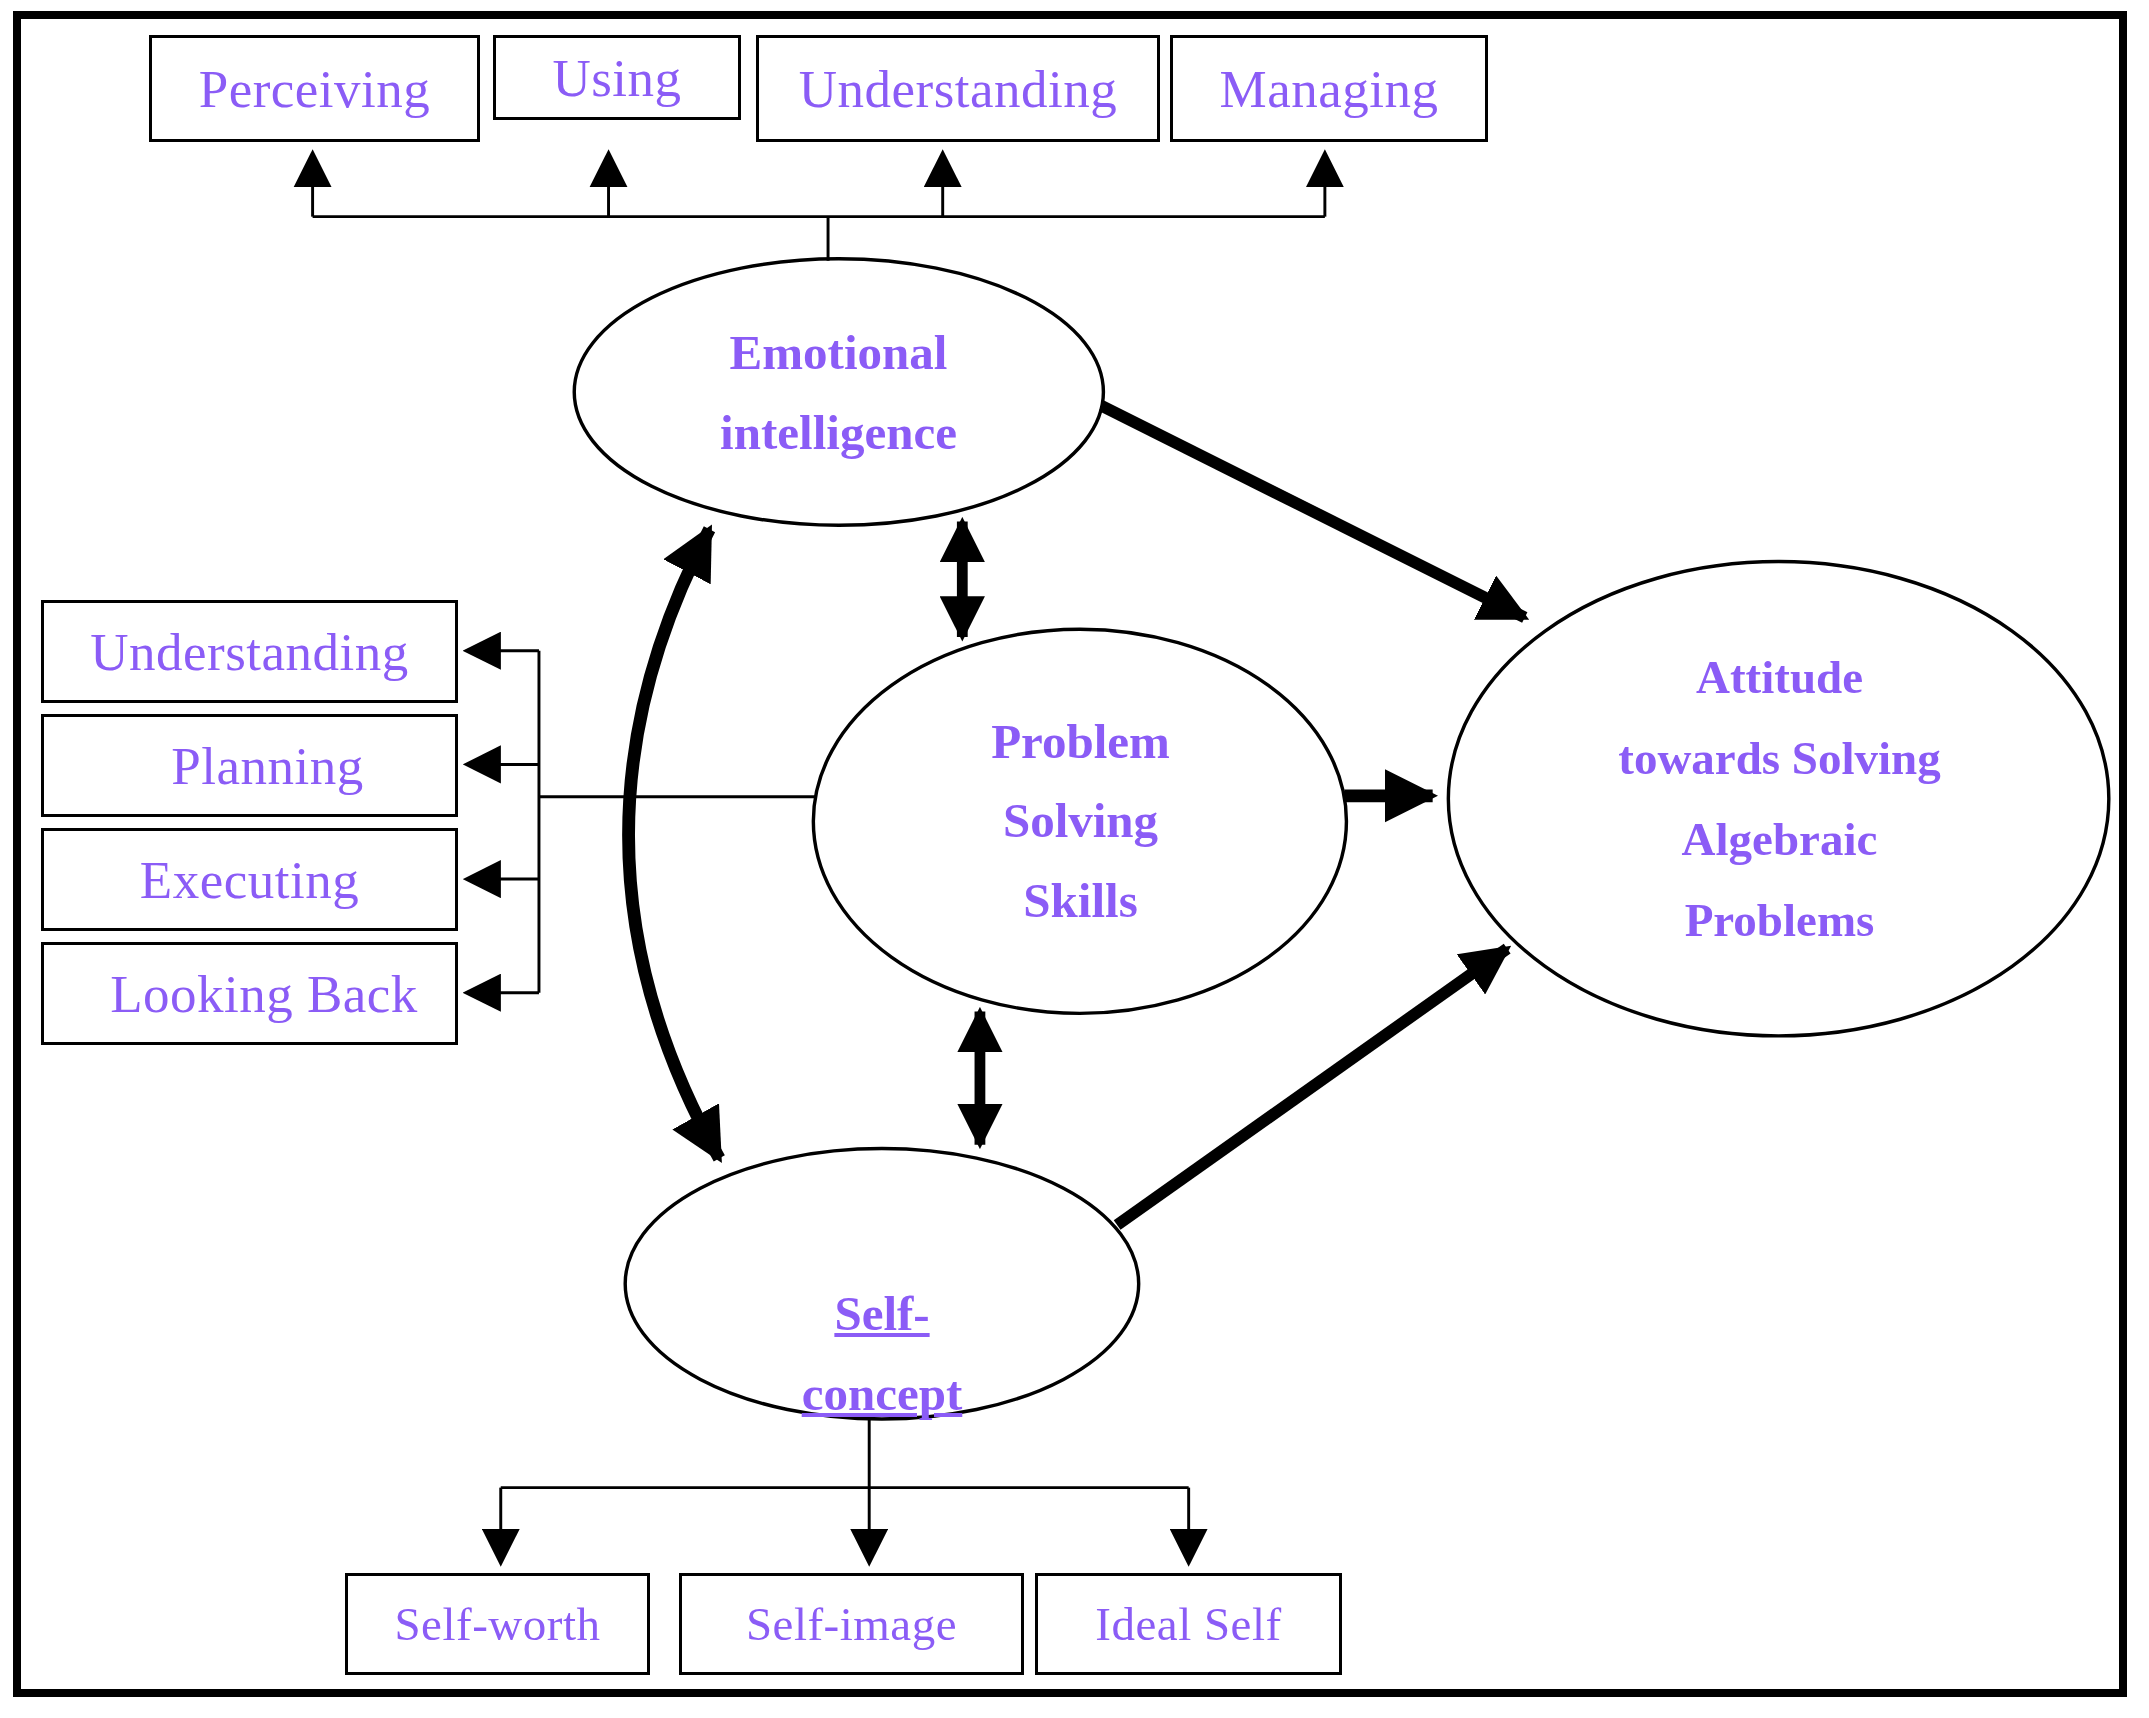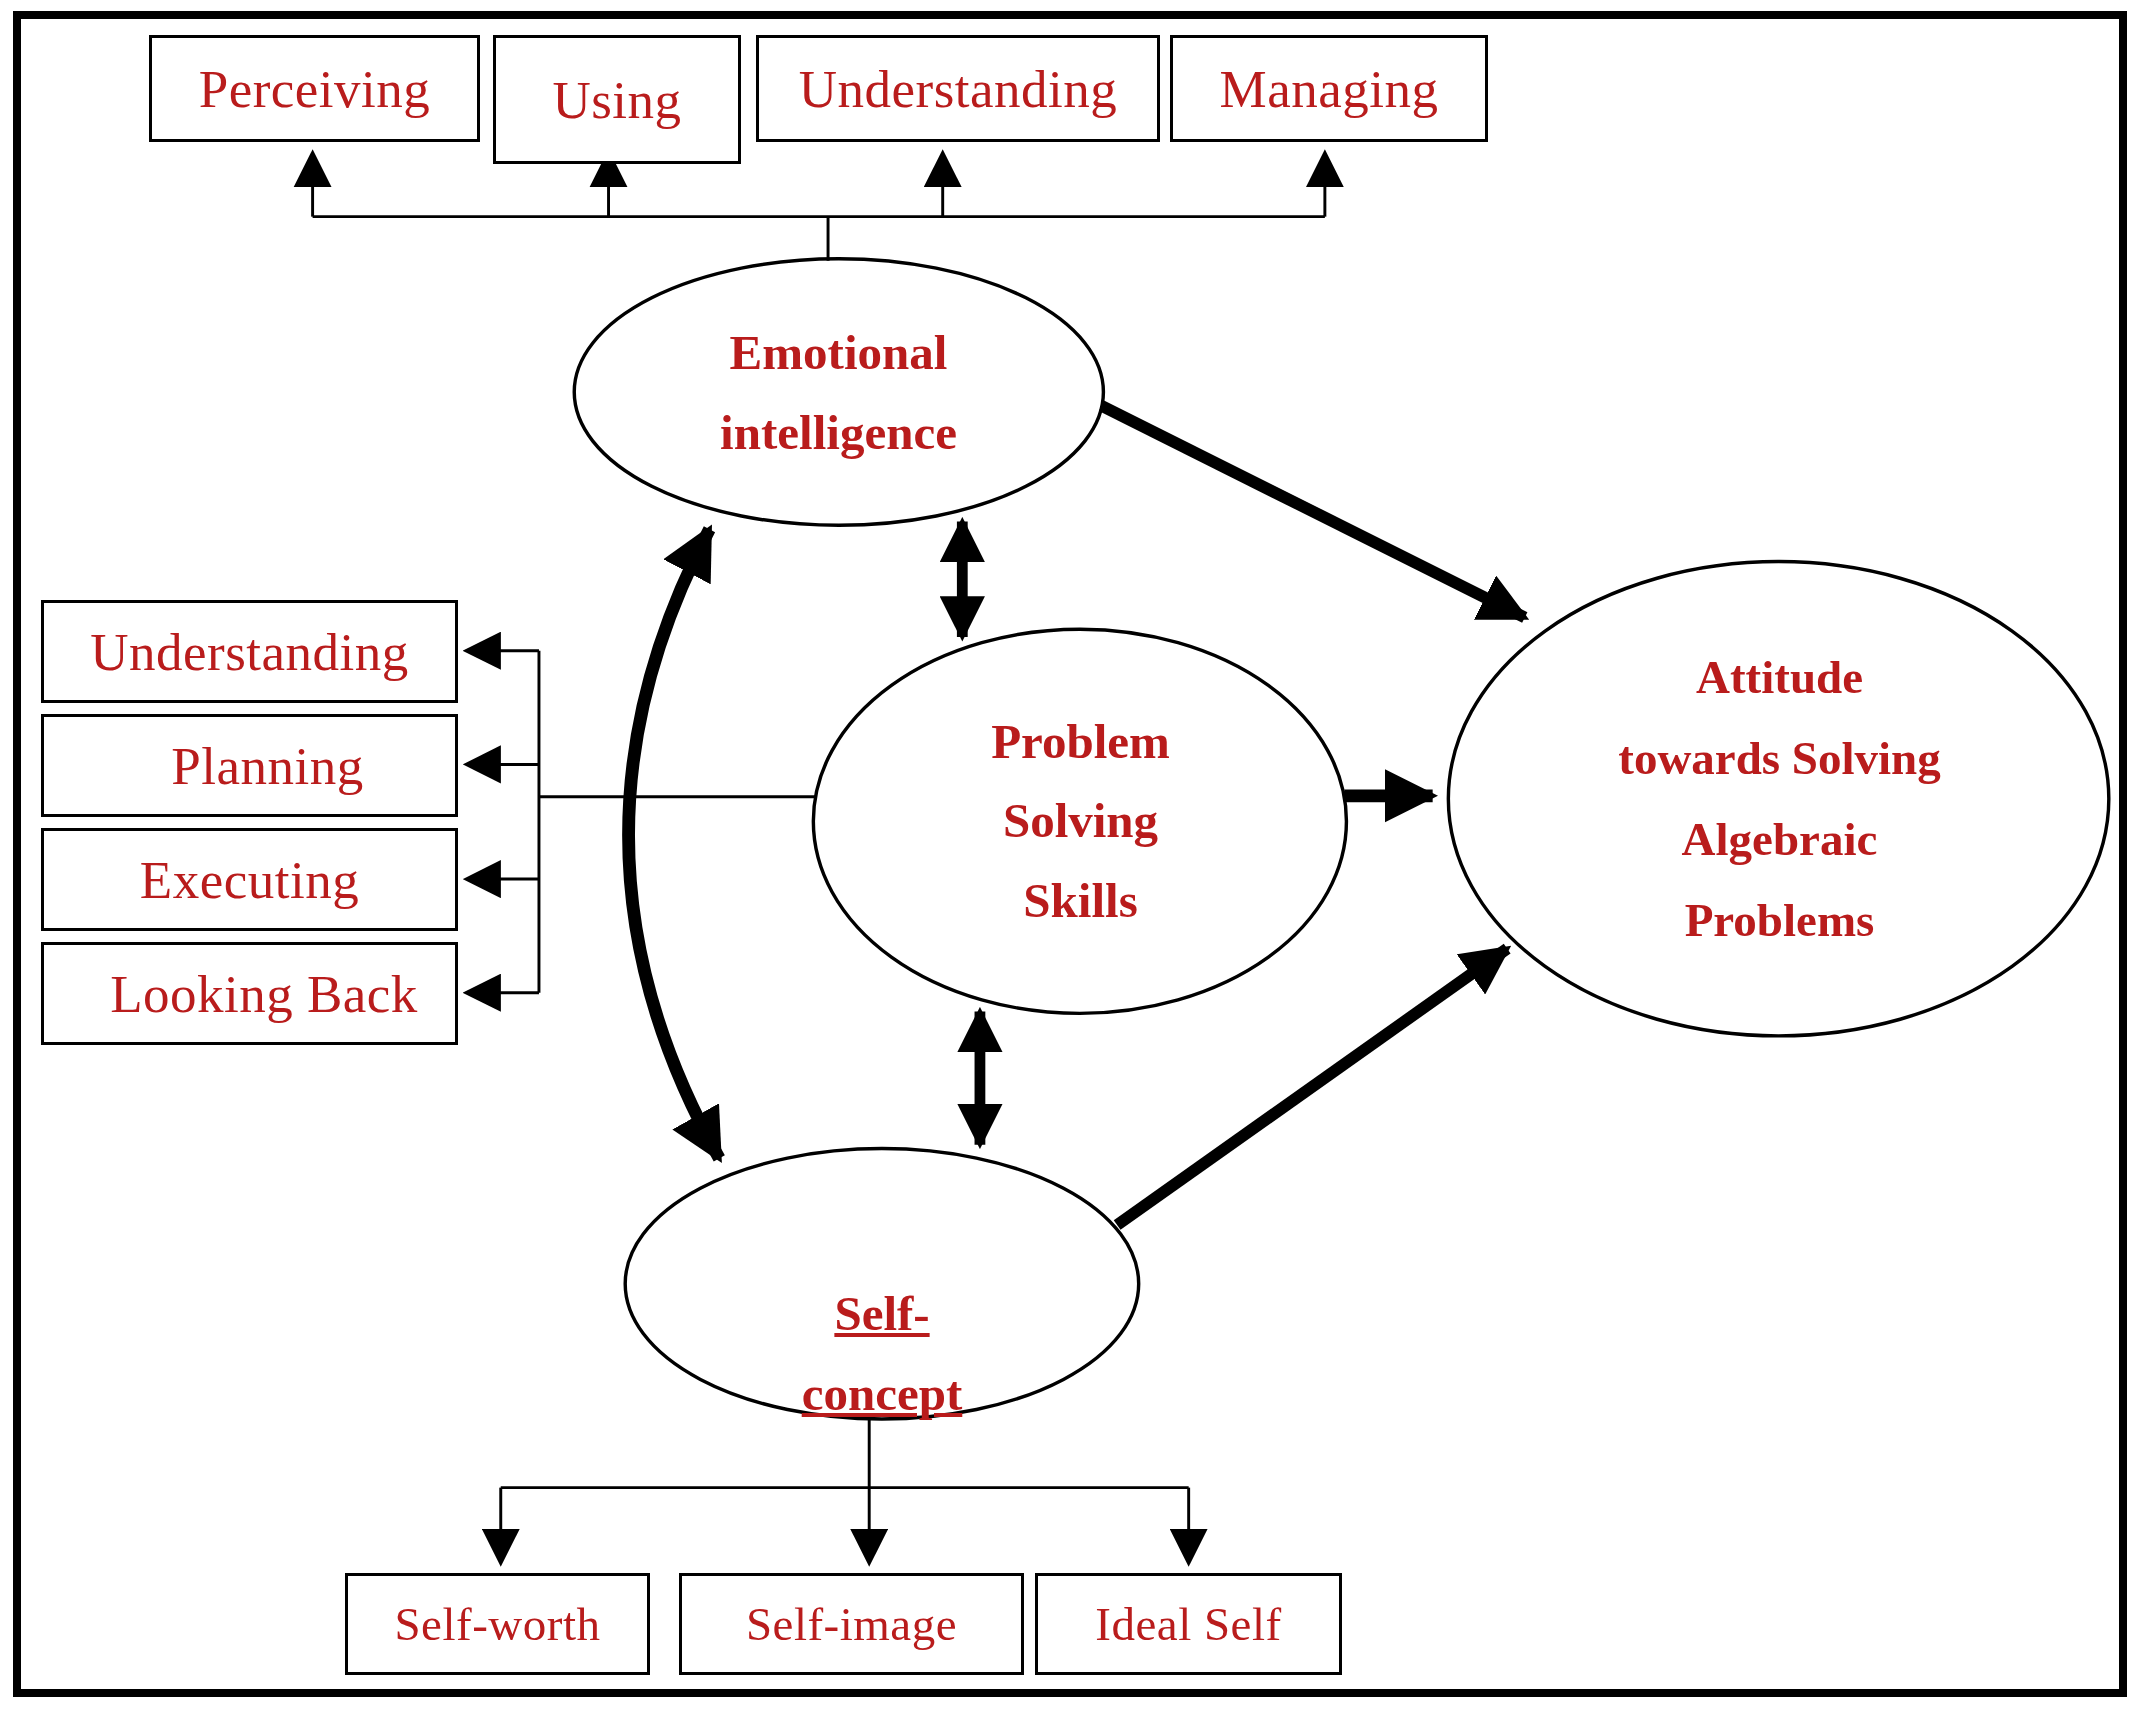--- a/index.html
+++ b/index.html
@@ -2,21 +2,21 @@
 <html><head>
 <meta charset="utf-8">
 <style>
   html, body { margin: 0; padding: 0; background: #ffffff; }
   .stage {
     position: relative;
     width: 2149px;
     height: 1718px;
     background: #ffffff;
     font-family: "Liberation Serif", serif;
-    color: #b91c1c;
+    color: #8b5cf6;
     overflow: hidden;
   }
   .frame {
     position: absolute;
     left: 12.7px; top: 10.8px;
     width: 2114px; height: 1686px;
     border: 8.8px solid #000;
     box-sizing: border-box;
   }
   svg.wires { position: absolute; left: 0; top: 0; width: 2149px; height: 1718px; }
@@ -93,21 +93,21 @@
     <path d="M1372 812 L1462 812" stroke="#000" stroke-width="13" fill="none" marker-end="url(#ah-big)"></path>
     <path d="M1140 1250 L1538 968" stroke="#000" stroke-width="12" fill="none" marker-end="url(#ah-big)"></path>
     <path d="M982 532 V650" stroke="#000" stroke-width="11" fill="none" marker-start="url(#ah-big)" marker-end="url(#ah-big)"></path>
     <path d="M1000 1032 V1168" stroke="#000" stroke-width="11" fill="none" marker-start="url(#ah-big)" marker-end="url(#ah-big)"></path>
     <path d="M724 540 Q554 862 734 1182" stroke="#000" stroke-width="13" fill="none" marker-start="url(#ah-big)" marker-end="url(#ah-big)"></path>
   </svg>
 
   <div class="node-box" style="left:149px; top:35px; width:331px; height:107px;">
     <span>Perceiving</span>
   </div>
-  <div class="node-box" style="left:493px; top:35px; width:248px; height:129px;text-align:right;">
+  <div class="node-box" style="left:493px; top:35px; width:248px; height:85px;text-align:right;">
     <span>Using</span>
   </div>
   <div class="node-box" style="left:756px; top:35px; width:404px; height:107px;">
     <span>Understanding</span>
   </div>
   <div class="node-box" style="left:1170px; top:35px; width:318px; height:107px;">
     <span>Managing</span>
   </div>
 
   <div class="node-box" style="left:41px; top:600px; width:417px; height:103px;">

